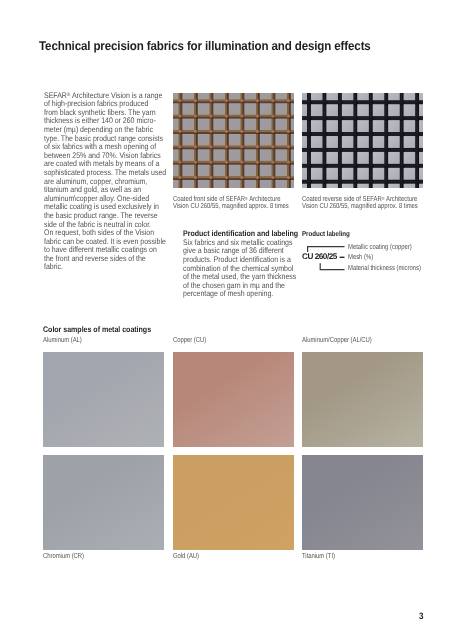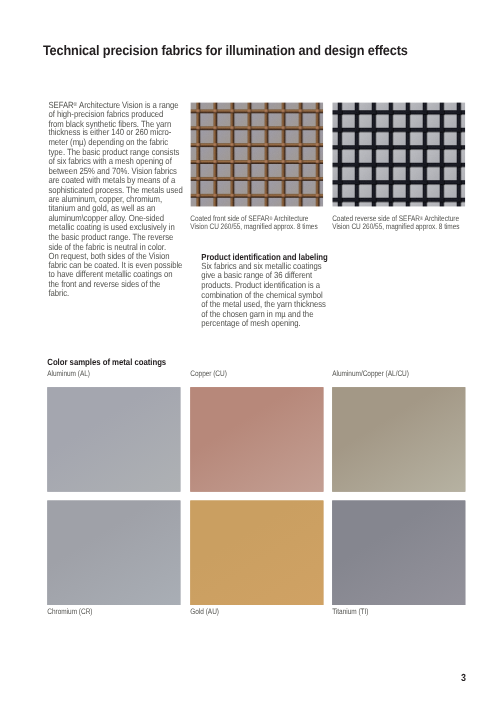--- a/index.html
+++ b/index.html
@@ -183,20 +183,34 @@
         <div class="tline">Six fabrics and six metallic coatings</div>
         <div class="tline">give a basic range of 36 different</div>
         <div class="tline">products. Product identification is a</div>
         <div class="tline">combination of the chemical symbol</div>
         <div class="tline">of the metal used, the yarn thickness</div>
         <div class="tline">of the chosen garn in mµ and the</div>
         <div class="tline">percentage of mesh opening.</div>
       </div>
   </div>
 
+  <div class="col" id="label-col">
+    <div class="secthead small">Product labeling</div>
+    <div id="label-diagram">
+      <div id="label-code">CU 260/25</div>
+      <svg id="label-lines" width="46" height="26" viewBox="0 0 46 26">
+        <path d="M0.6 5.9 L0.6 0.6 L37.5 0.6" fill="none" stroke="#3a3a3c" stroke-width="1.2"></path>
+        <path d="M32.6 11.3 L37.5 11.3" fill="none" stroke="#2c2c2e" stroke-width="1.4"></path>
+        <path d="M13.2 17.3 L13.2 23.6 L37.5 23.6" fill="none" stroke="#3a3a3c" stroke-width="1.2"></path>
+      </svg>
+      <div class="callout" id="callout0">Metallic coating (copper)</div>
+      <div class="callout" id="callout1">Mesh (%)</div>
+      <div class="callout" id="callout2">Material thickness (microns)</div>
+    </div>
+  </div>
 
   <div id="samples-heading" class="secthead">Color samples of metal coatings</div>
   <div id="samples-grid">
       <div class="sw-cell" style="left: 0px; top: 0px;">
         <div class="swatch-box" style="background: linear-gradient(148deg, rgb(164, 166, 175) 0%, rgb(164, 166, 175) 35%, rgb(174, 177, 180) 100%) rgb(164, 166, 175); top: 22px;"></div>
         <div class="sw-label" style="top: 5.9px;">Aluminum (AL)</div>
       </div>
       <div class="sw-cell" style="left: 130px; top: 0px;">
         <div class="swatch-box" style="background: linear-gradient(148deg, rgb(183, 136, 122) 0%, rgb(183, 136, 122) 35%, rgb(195, 159, 147) 100%) rgb(183, 136, 122); top: 22px;"></div>
         <div class="sw-label" style="top: 5.9px;">Copper (CU)</div>

